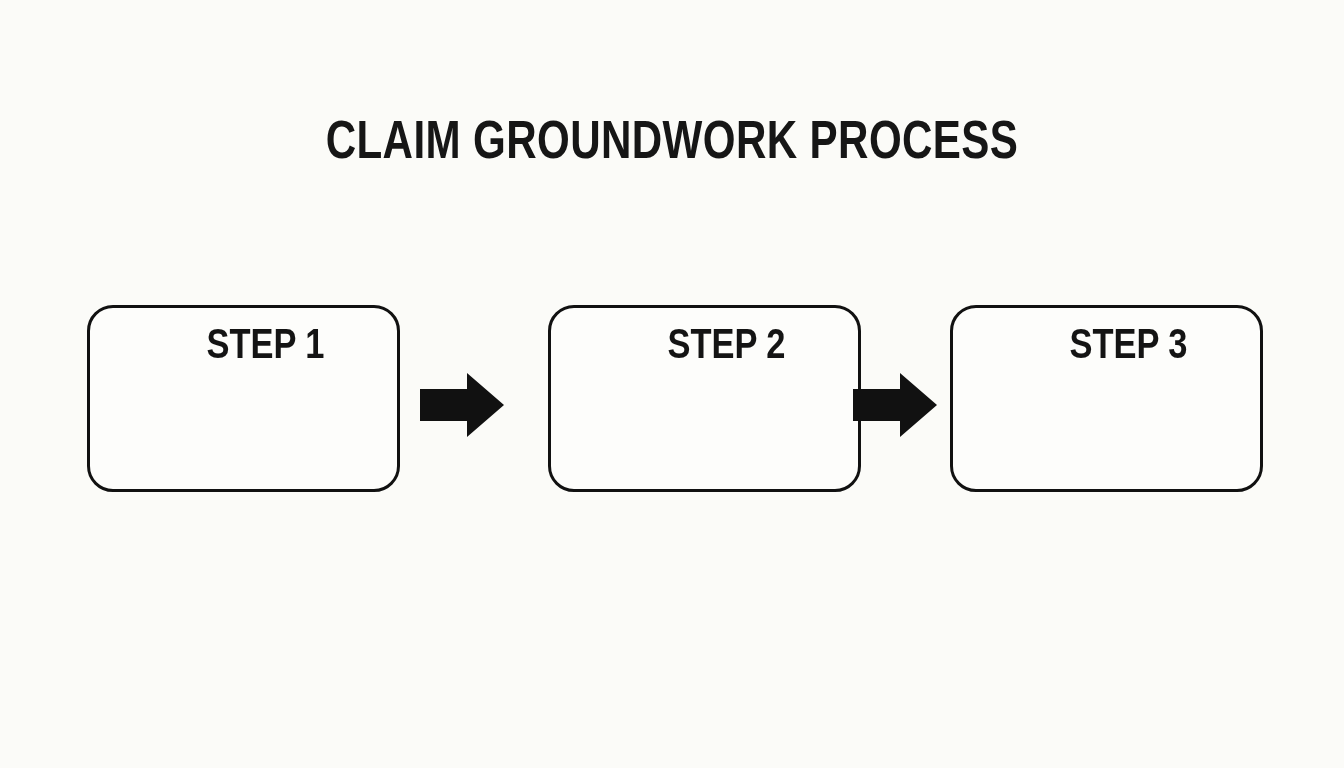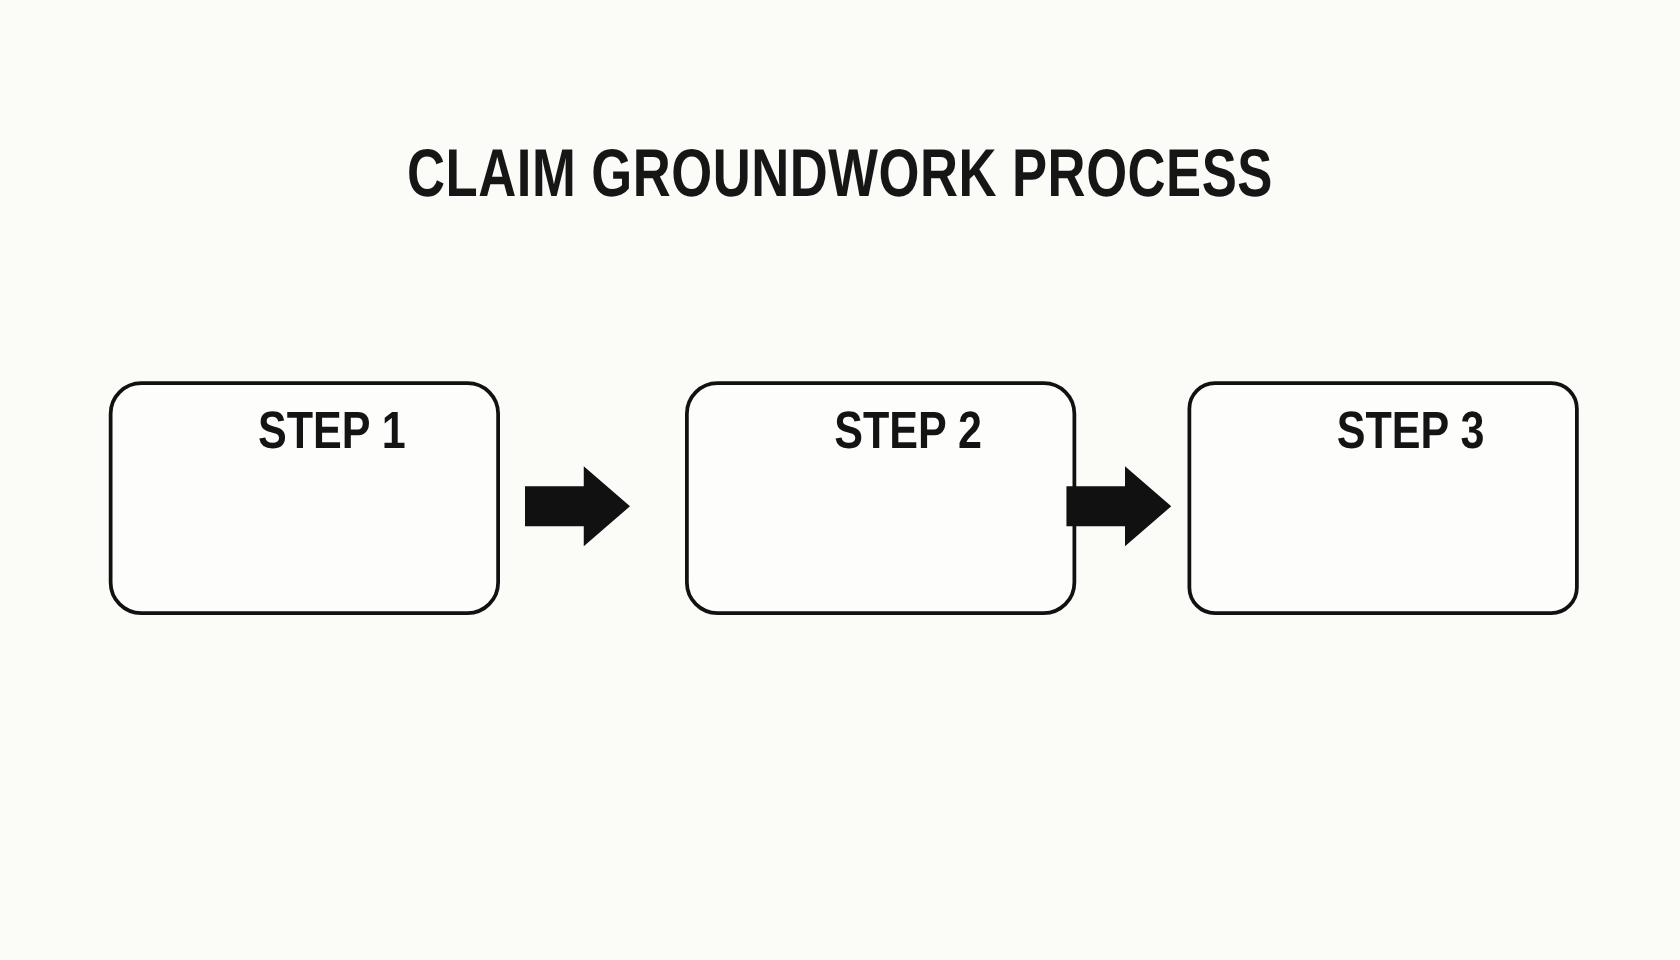--- a/index.html
+++ b/index.html
@@ -38,21 +38,21 @@
     box-sizing: border-box;
     background: #fdfdfb;
     border: 3px solid #111111;
     border-radius: 26px;
     display: flex;
     flex-direction: column;
     padding-left: 44px;
   }
   .step-box.pos-1 { left: 87px; }
   .step-box.pos-2 { left: 548px; }
-  .step-box.pos-3 { left: 950px; border-radius: 22px; }
+  .step-box.pos-3 { left: 950px; }
   .step-heading {
     margin-top: 13px;
     text-align: center;
     font-size: 42px;
     line-height: 1.1;
     font-weight: bold;
     color: #141414;
     transform: scaleX(0.82);
     transform-origin: center;
     white-space: nowrap;

